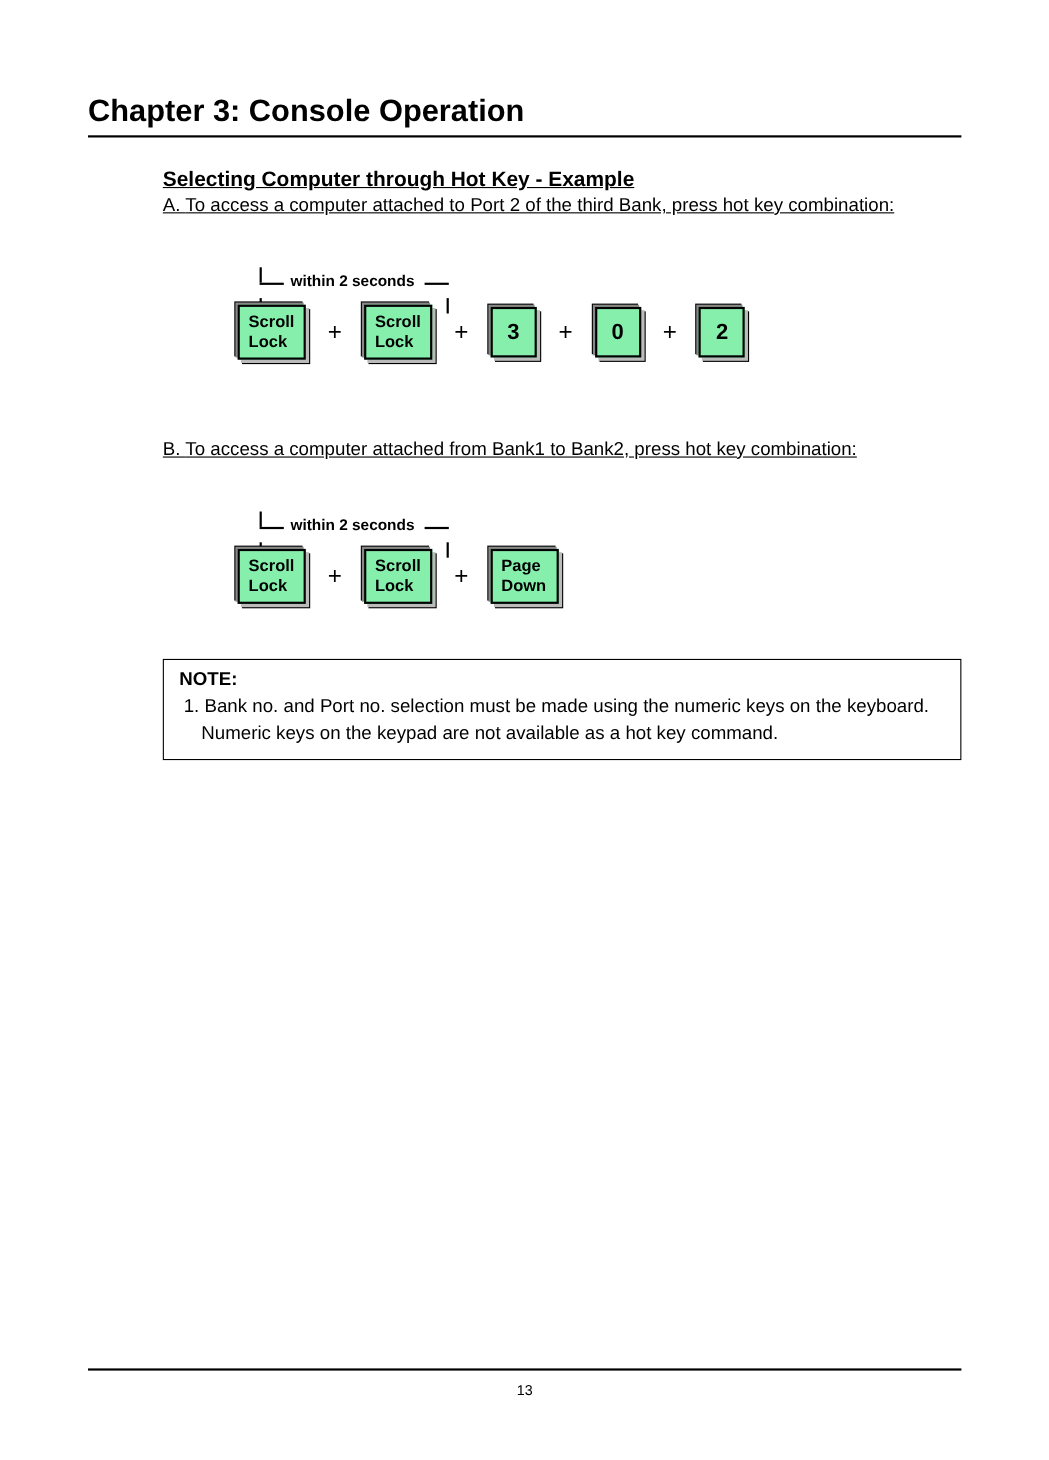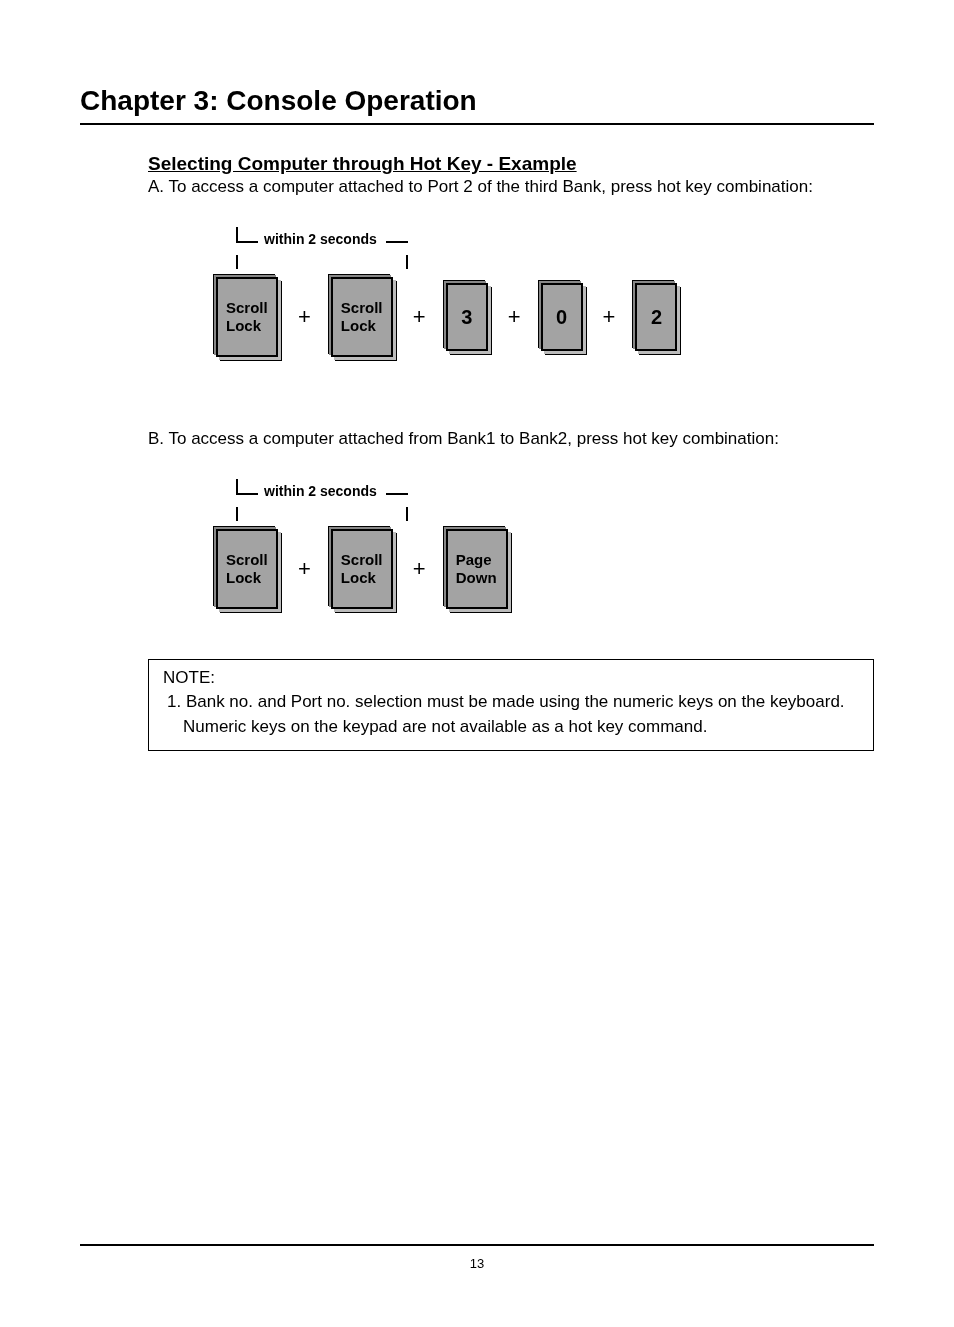--- a/index.html
+++ b/index.html
@@ -27,34 +27,35 @@
     }
     .section-title {
       font-size: 19px;
       font-weight: bold;
       text-decoration: underline;
     }
     .para {
       font-size: 17px;
       margin-bottom: 28px;
       line-height: 1.4;
+      text-decoration: underline;
     }
     .key-diagram {
       margin-left: 68px;
       margin-bottom: 70px;
     }
     .bracket-row {
       display: flex;
       align-items: flex-end;
       height: 42px;
       position: relative;
     }
     .bracket {
       position: absolute;
-      top: 0;
+      top: 16px;
       height: 42px;
     }
     .bracket-left, .bracket-right {
       position: absolute;
       width: 2px;
       background: #000;
       height: 14px;
       bottom: 0;
     }
     .bracket-top {
@@ -75,23 +76,23 @@
       font-size: 14px;
       font-weight: bold;
       white-space: nowrap;
     }
     .keys-row {
       display: flex;
       align-items: center;
       gap: 18px;
     }
     .keycap {
-      background: #a3a3a3;
+      background: #86efac;
       border: 2px solid #000;
-      padding: 20px 8px;
+      padding: 5px 8px;
       font-size: 15px;
       font-weight: bold;
       line-height: 1.2;
       position: relative;
       min-width: 46px;
       min-height: 46px;
       display: flex;
       flex-direction: column;
       justify-content: center;
       box-shadow:
@@ -112,21 +113,21 @@
       padding: 0 2px;
     }
     .note-box {
       border: 1px solid #000;
       padding: 6px 14px 10px 14px;
       margin-top: 20px;
       margin-bottom: 40px;
       font-size: 17px;
       line-height: 1.45;
     }
-    .note-title { font-weight: normal; }
+    .note-title { font-weight: bold; }
     .note-body { padding-left: 4px; }
     .note-indent { padding-left: 20px; }
     .footer {
       position: absolute;
       left: 80px;
       right: 80px;
       bottom: 56px;
       border-top: 2px solid #000;
       text-align: center;
       padding-top: 10px;

